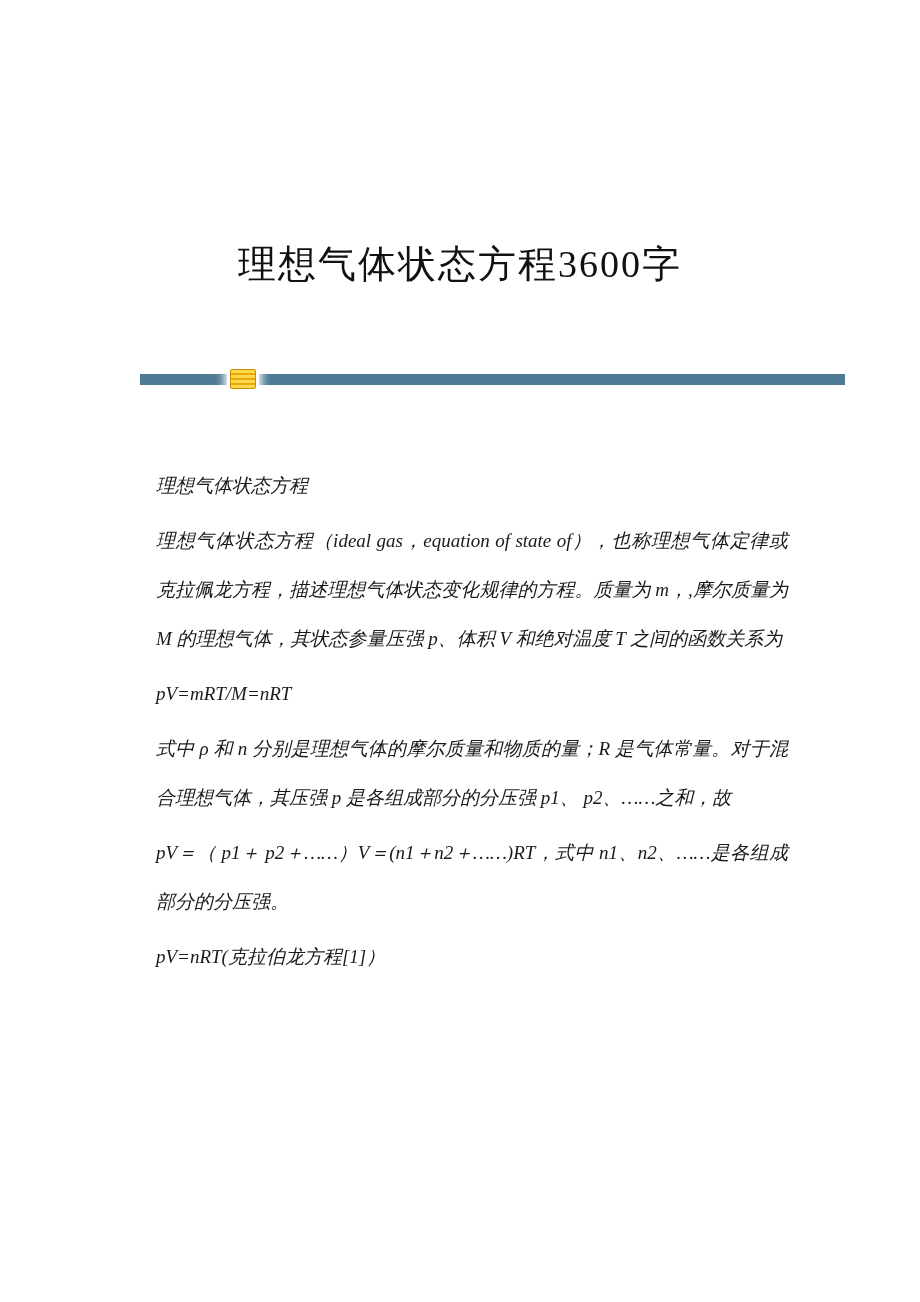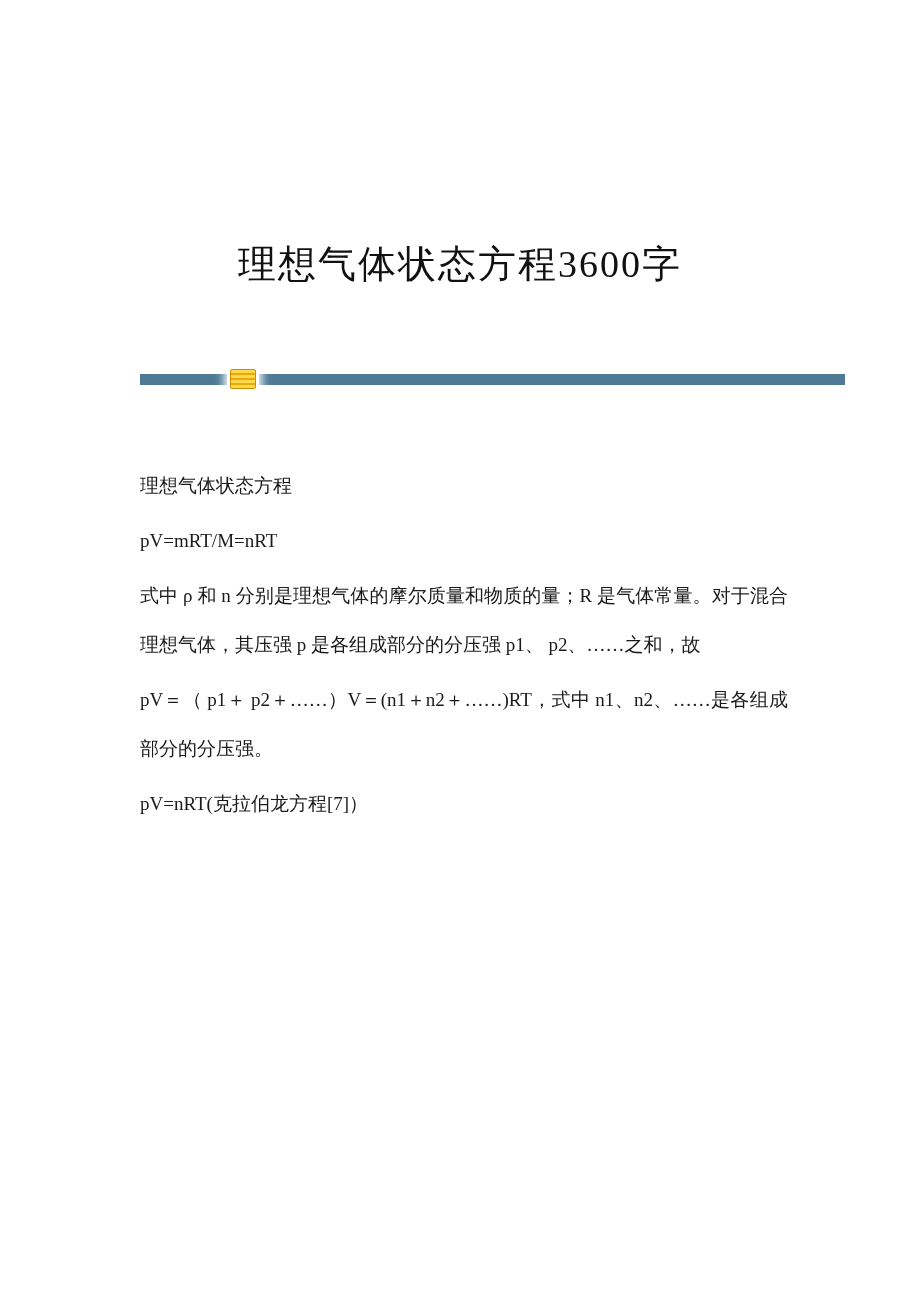--- a/index.html
+++ b/index.html
@@ -58,37 +58,39 @@
     position: absolute;
     top: 461px;
     left: 140px;
     width: 648px;
     font-size: 19px;
     line-height: 49px;
     text-align: justify;
     text-justify: inter-ideograph;
   }
   .body-text p {
-    margin: 0 0 6px 0;
+    margin: 0 0 6px 16px;
     word-break: break-all;
+    font-style: italic;
   }
 </style>
 </head>
 <body>
 
 <div class="page">
 
   <h1 class="doc-title">理想气体状态方程3600字</h1>
 
   <div class="divider">
     <div class="divider-bar"></div>
     <div class="divider-icon"></div>
   </div>
 
   <div class="body-text">
     <p>理想气体状态方程</p>
+    <p>理想气体状态方程（ideal gas，equation of state of），也称理想气体定律或克拉佩龙方程，描述理想气体状态变化规律的方程。质量为 m，,摩尔质量为 M 的理想气体，其状态参量压强 p、体积 V 和绝对温度 T 之间的函数关系为</p>
     <p>pV=mRT/M=nRT</p>
     <p>式中 ρ 和 n 分别是理想气体的摩尔质量和物质的量；R 是气体常量。对于混合理想气体，其压强 p 是各组成部分的分压强 p1、 p2、……之和，故</p>
     <p>pV＝（ p1＋ p2＋……）V＝(n1＋n2＋……)RT，式中 n1、n2、……是各组成部分的分压强。</p>
-    <p>pV=nRT(克拉伯龙方程[7]）</p>
+    <p>pV=nRT(克拉伯龙方程[1]）</p>
   </div>
 
 </div>
 
 </body></html>

